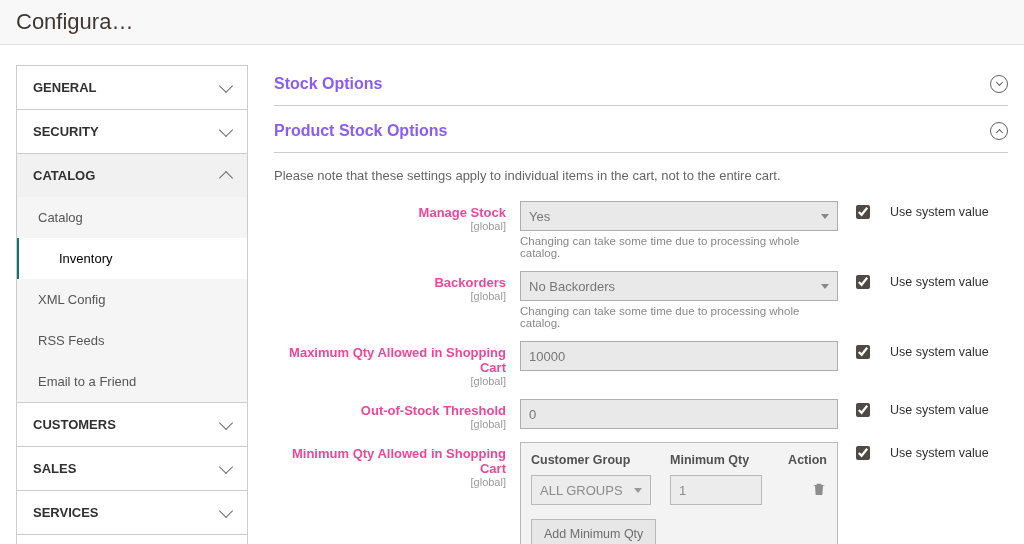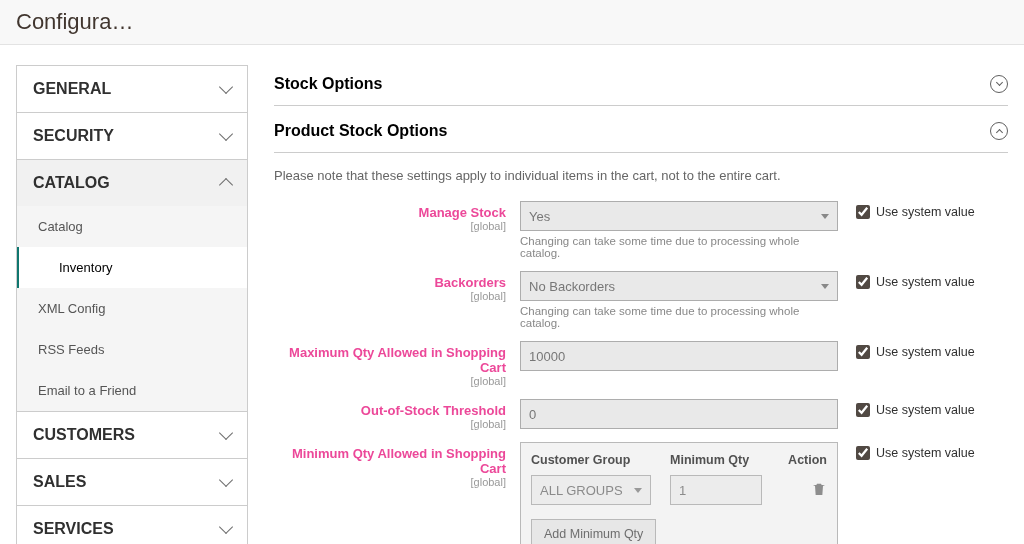--- a/index.html
+++ b/index.html
@@ -45,21 +45,21 @@
   }
   .side-section {
     border-bottom: 1px solid #ccc;
     position: relative;
     cursor: pointer;
   }
   .side-section:last-child { border-bottom: none; }
   .side-header {
     padding: 14px 16px;
     font-weight: 600;
-    font-size: 16px;
+    font-size: 13px;
     color: #303030;
     display: flex;
     justify-content: space-between;
     align-items: center;
     background: #fff;
   }
   .side-header.active { background: #f1f1f1; }
   .chev {
     width: 10px; height: 10px;
     border-right: 1.5px solid #6e6e6e;
@@ -88,21 +88,21 @@
   .main-col { flex: 1; min-width: 0; }
 
   .section-hd {
     display: flex;
     justify-content: space-between;
     align-items: center;
     border-bottom: 1px solid #ccc;
     padding: 10px 0 12px 0;
     cursor: pointer;
   }
-  .section-hd h3 { font-size: 16px; font-weight: 600; color: #000000; text-align: right; }
+  .section-hd h3 { font-size: 16px; font-weight: 600; color: #8b5cf6; text-align: right; }
   .collapse-icon {
     width: 18px; height: 18px;
     border: 1.5px solid #5f5f5f;
     border-radius: 50%;
     display: flex; align-items: center; justify-content: center;
   }
   .collapse-icon .inner {
     width: 5px; height: 5px;
     border-right: 1.5px solid #5f5f5f;
     border-bottom: 1.5px solid #5f5f5f;
@@ -117,21 +117,21 @@
   .flabel {
     width: 246px;
     text-align: right;
     padding-right: 14px;
     padding-top: 4px;
     flex-shrink: 0;
   }
   .flabel .lbl { font-size: 13px; font-weight: 600; color: #ec4899; }
   .flabel .scope { display: block; font-size: 11px; color: #999; font-weight: 400; }
   .ffield { width: 318px; flex-shrink: 0; }
-  .fuse { padding-left: 18px; padding-top: 4px; display: flex; align-items: center; gap: 6px; font-size: 12.5px; color: #303030; }
+  .fuse { padding-left: 18px; padding-top: 4px; display: flex; align-items: center; gap: 20px; font-size: 12.5px; color: #303030; }
   .fuse input[type=checkbox] { width: 14px; height: 14px; accent-color: #514943; cursor: pointer; }
 
   .sel, .txt {
     width: 100%;
     height: 30px;
     border: 1px solid #adadad;
     background: #fff;
     padding: 0 8px;
     font-size: 13px;
     color: #303030;

